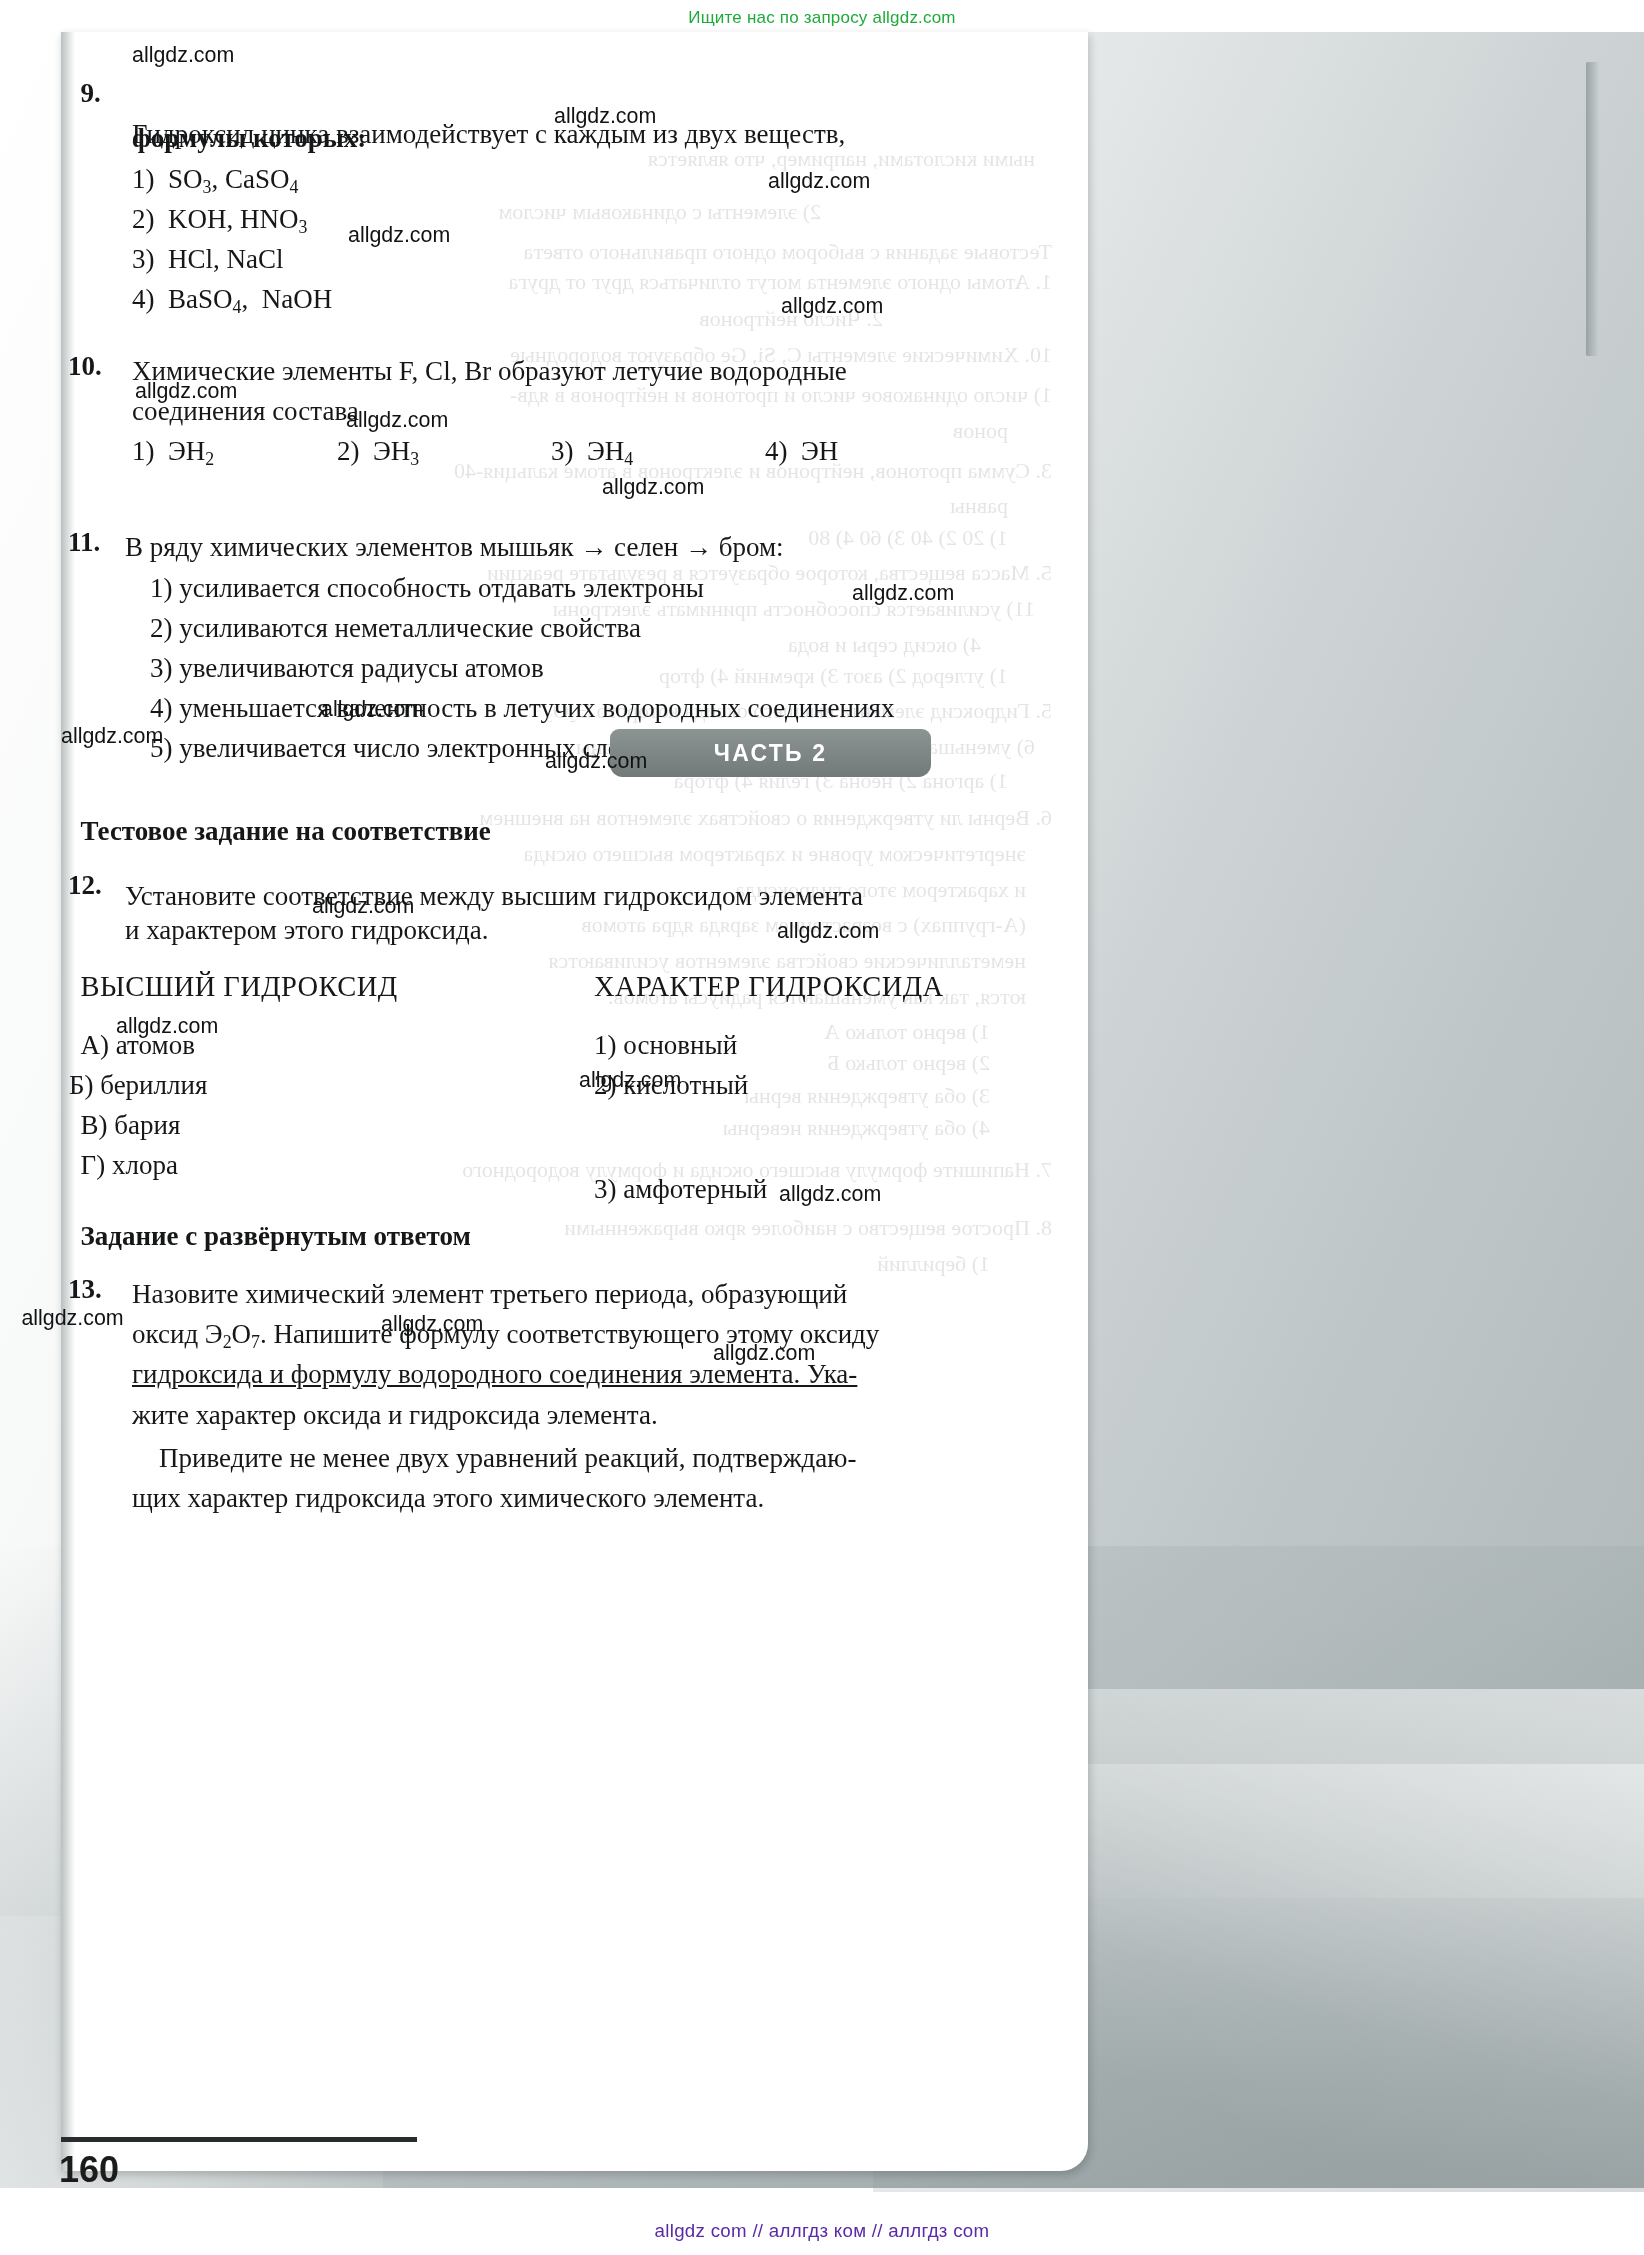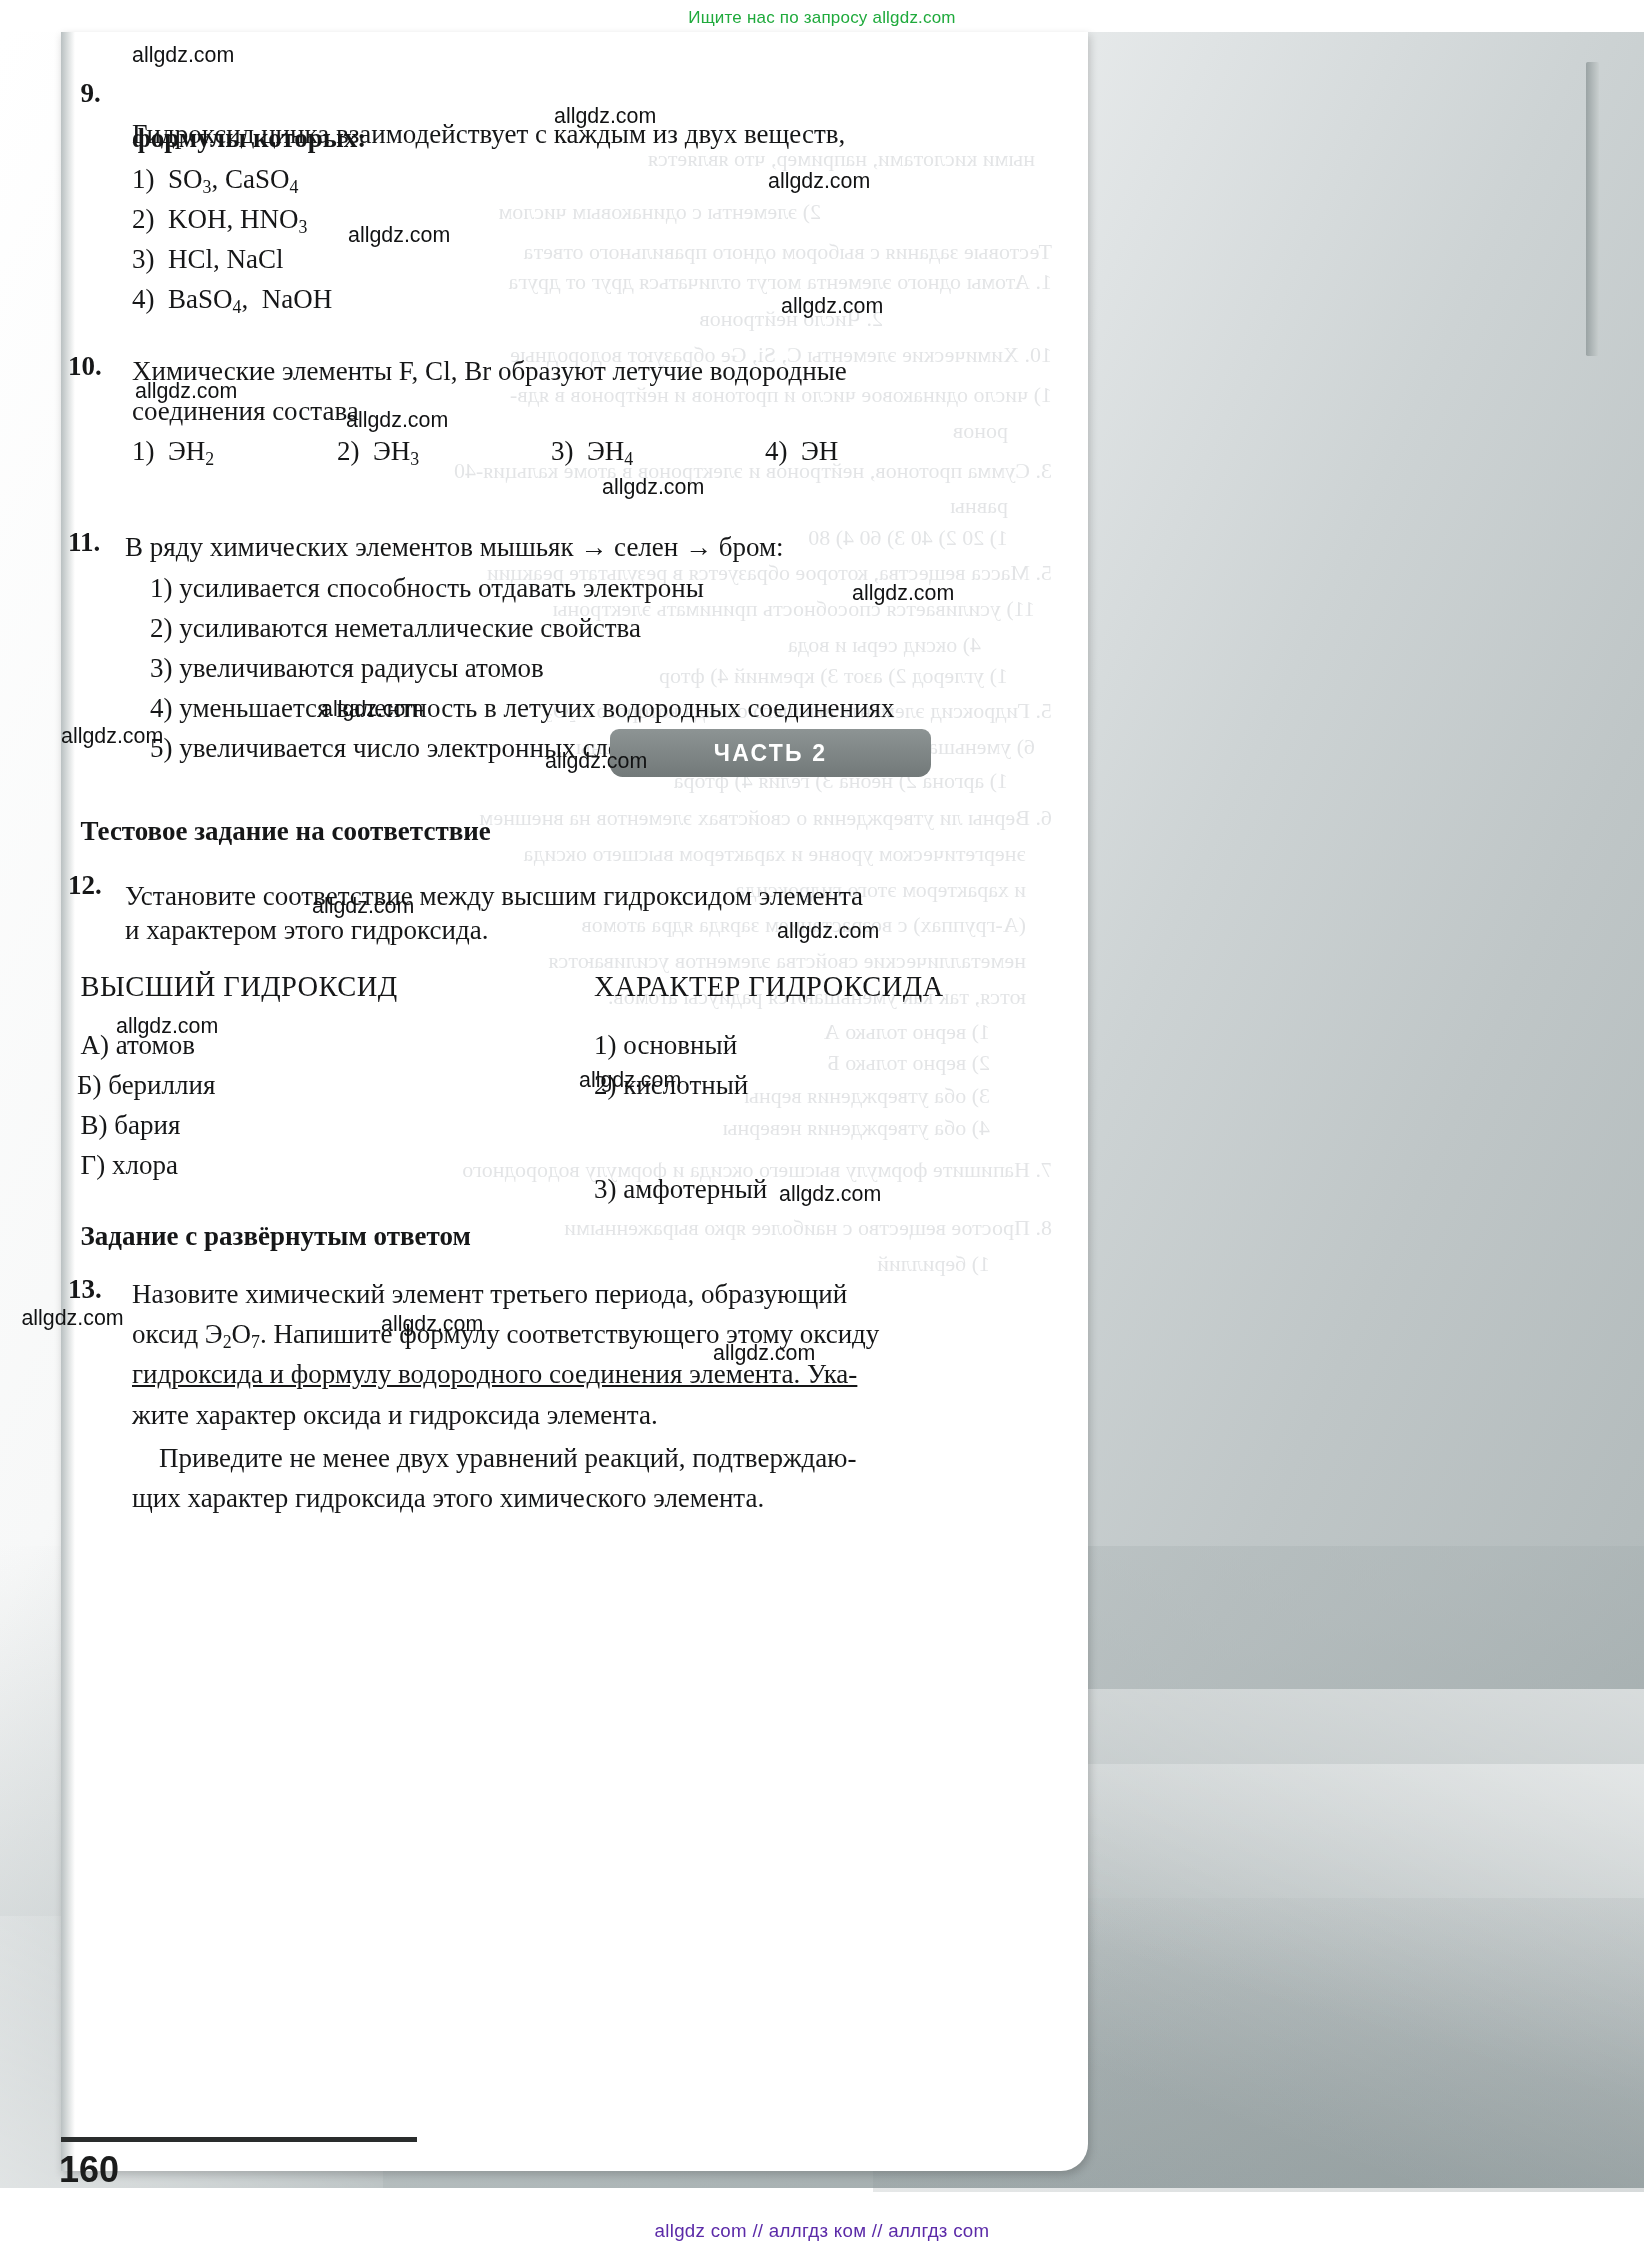--- a/index.html
+++ b/index.html
@@ -255,21 +255,21 @@
 
   <div>
     <div class="qnum" style="left:7.1px;top:838px;">12.</div>
     <div class="qbody" style="left:64px;top:820px;width:829px;text-align:justify;margin-top:24px;">Установите соответствие между высшим гидроксидом элемента</div>
     <div class="qbody" style="left:64px;top:878px;width:829px;">и характером этого гидроксида.</div>
 
     <div class="colhead" style="left:19.6px;top:939px;">ВЫСШИЙ ГИДРОКСИД</div>
     <div class="colhead" style="left:533px;top:939px;">ХАРАКТЕР ГИДРОКСИДА</div>
 
     <div class="opt" style="left:19.6px;top:993px;">А) атомов</div>
-    <div class="opt" style="left:16px;top:1033px;text-align:center;">Б) бериллия</div>
+    <div class="opt" style="left:8px;top:1033px;text-align:center;">Б) бериллия</div>
     <div class="opt" style="left:19.6px;top:1073px;">В) бария</div>
     <div class="opt" style="left:19.6px;top:1113px;">Г) хлора</div>
 
     <div class="opt" style="left:533px;top:993px;">1) основный</div>
     <div class="opt" style="left:533px;top:1033px;">2) кислотный</div>
     <div class="opt" style="left:533px;top:1137px;">3) амфотерный</div>
   </div>
 
   <div class="section-head" style="left:19.6px;top:1189px;">Задание с развёрнутым ответом</div>
 

